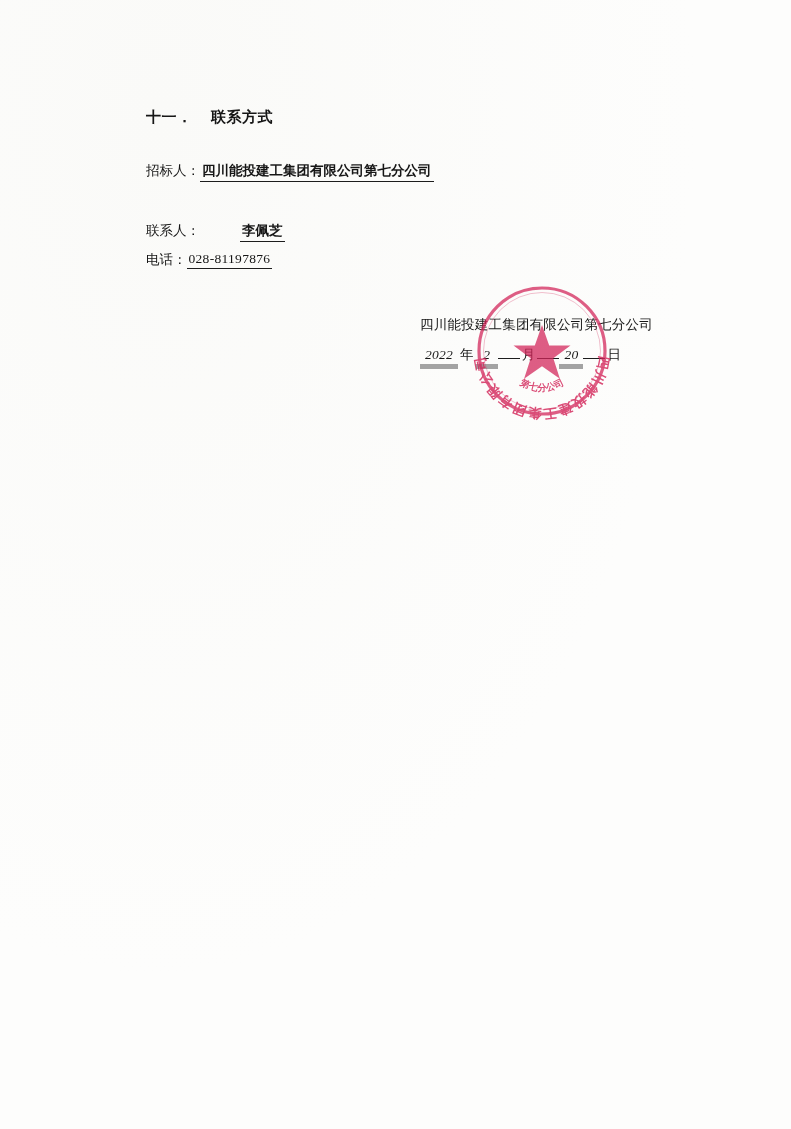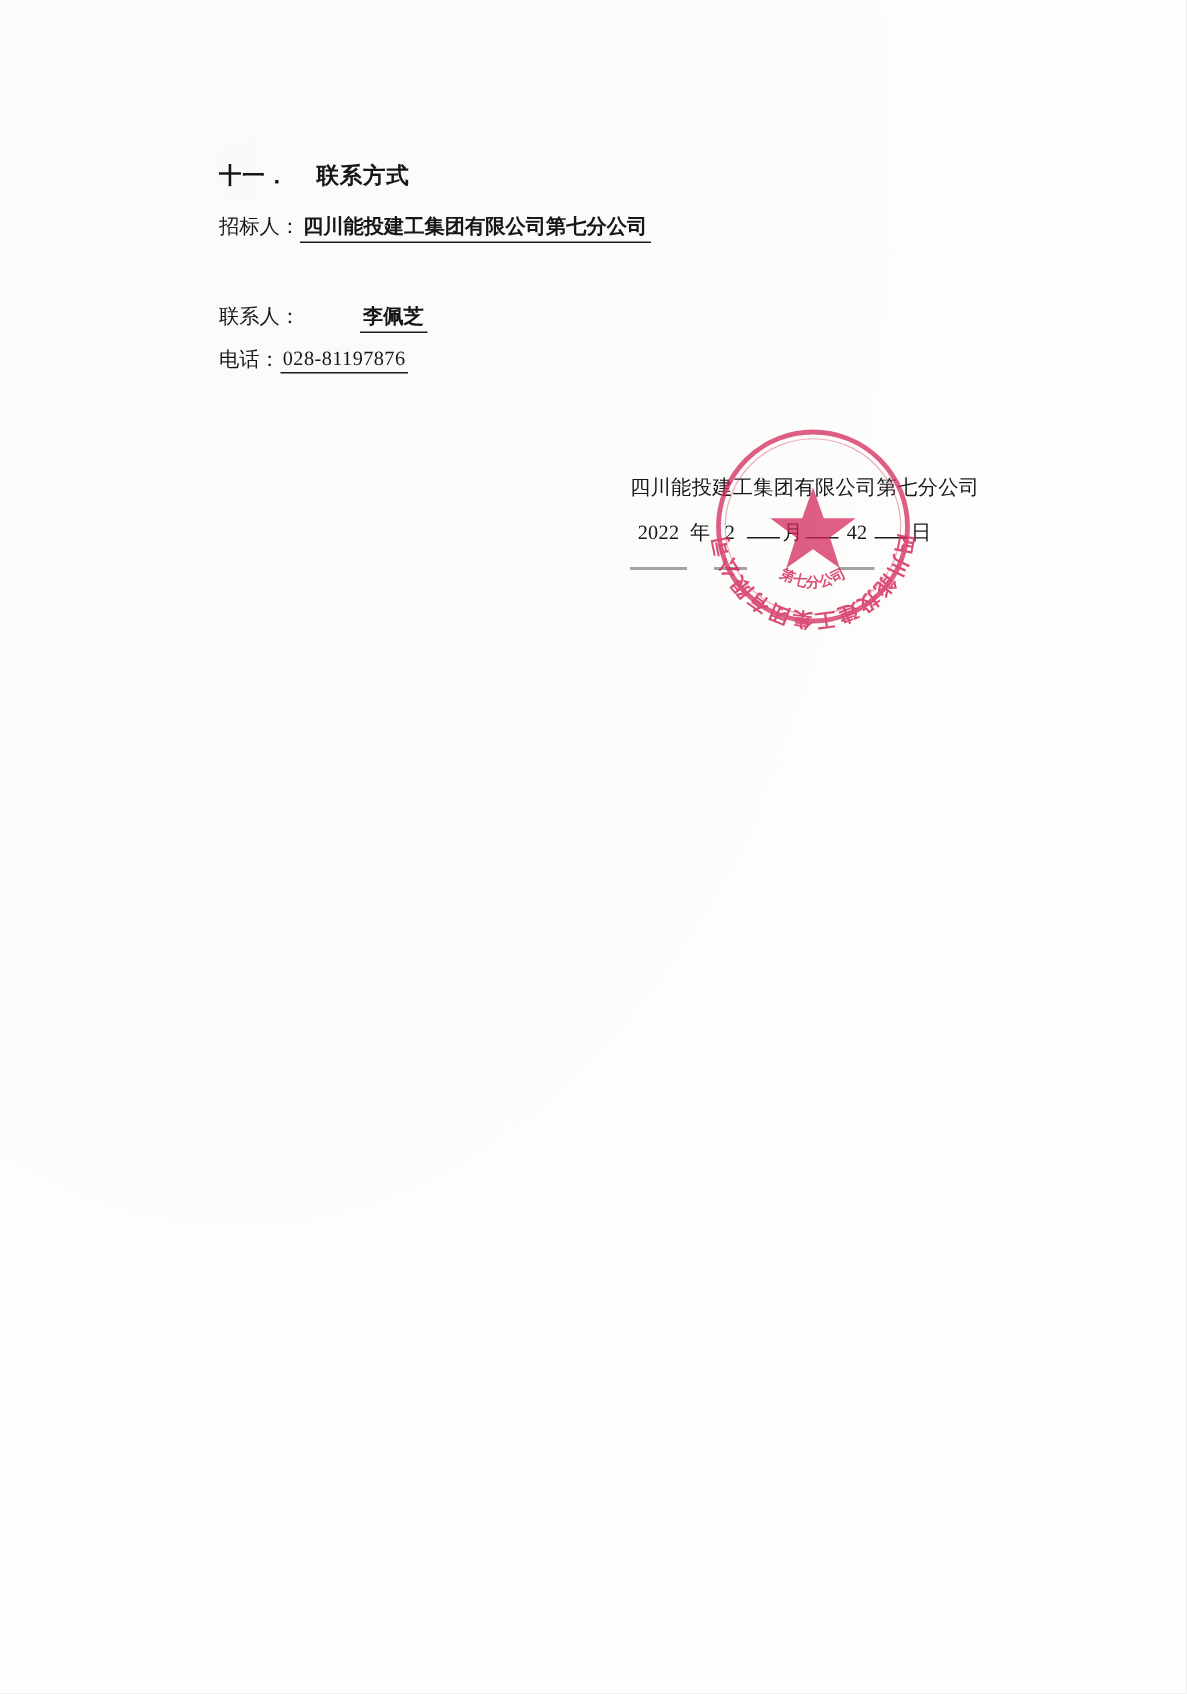--- a/index.html
+++ b/index.html
@@ -12,21 +12,21 @@
     background: #ffffff;
     font-family: "Liberation Serif", "DejaVu Serif", serif;
     color: #1a1a1a;
     position: relative;
     overflow: hidden;
   }
   .page {
     position: relative;
     width: 791px;
     height: 1129px;
-    background: #a3a3a3;
+    background: #eab308;
   }
   
   .paper-tint {
     position: absolute;
     inset: 0;
     background:
       radial-gradient(ellipse at 20% 10%, rgba(250,250,248,1) 0%, rgba(253,253,252,1) 60%),
       #fdfdfd;
     pointer-events: none;
   }
@@ -48,20 +48,21 @@
     white-space: nowrap;
   }
   .field-row {
     position: absolute;
     left: 146px;
     font-size: 13.5px;
     color: #161616;
     white-space: nowrap;
     display: flex;
     align-items: baseline;
+    margin-top: 20px;
   }
   .field-label {
     color: #161616;
   }
   .field-value {
     border-bottom: 1px solid #1d1d1d;
     padding: 0 2px 1px 2px;
     display: inline-block;
   }
   .row-1 { top: 142px; }
@@ -90,24 +91,25 @@
     letter-spacing: 0.2px;
   }
   .sign-date {
     margin-top: 12px;
     font-size: 13.5px;
     letter-spacing: 0.2px;
     display: flex;
     align-items: baseline;
   }
   .date-num {
-    border-bottom: 2px solid #a3a3a3;
-    padding: 0 3px 15px 3px;
+    border-bottom: 5px solid #a3a3a3;
+    padding: 0 3px 1px 3px;
     display: inline-block;
     text-align: center;
+    font-style: italic;
   }
   .date-unit {
     padding: 0 2px;
   }
   .date-blank {
     display: inline-block;
     width: 22px;
     border-bottom: 1px solid #1d1d1d;
   }
 
@@ -172,21 +174,21 @@
 
     <div class="signature-block">
       <div class="sign-company">四川能投建工集团有限公司第七分公司</div>
       <div class="sign-date">
         <span class="date-num" style="min-width:32px">2022</span>
         <span class="date-unit">年</span>
         <span class="date-num" style="min-width:16px">2</span>
         <span class="date-blank"></span>
         <span class="date-unit">月</span>
         <span class="date-blank"></span>
-        <span class="date-num" style="min-width:18px">42</span>
+        <span class="date-num" style="min-width:18px">20</span>
         <span class="date-blank"></span>
         <span class="date-unit">日</span>
       </div>
     </div>
 
     <div class="seal">
       <svg viewBox="0 0 152 152" xmlns="http://www.w3.org/2000/svg" aria-hidden="true">
         <defs>
           <path id="sealArcOuter" d="M 76,76 m -58,0 a 58,58 0 1,1 116,0" transform="rotate(180 76 76)"></path>
           <path id="sealArcInner" d="M 76,76 m -40,0 a 40,40 0 1,0 80,0"></path>

